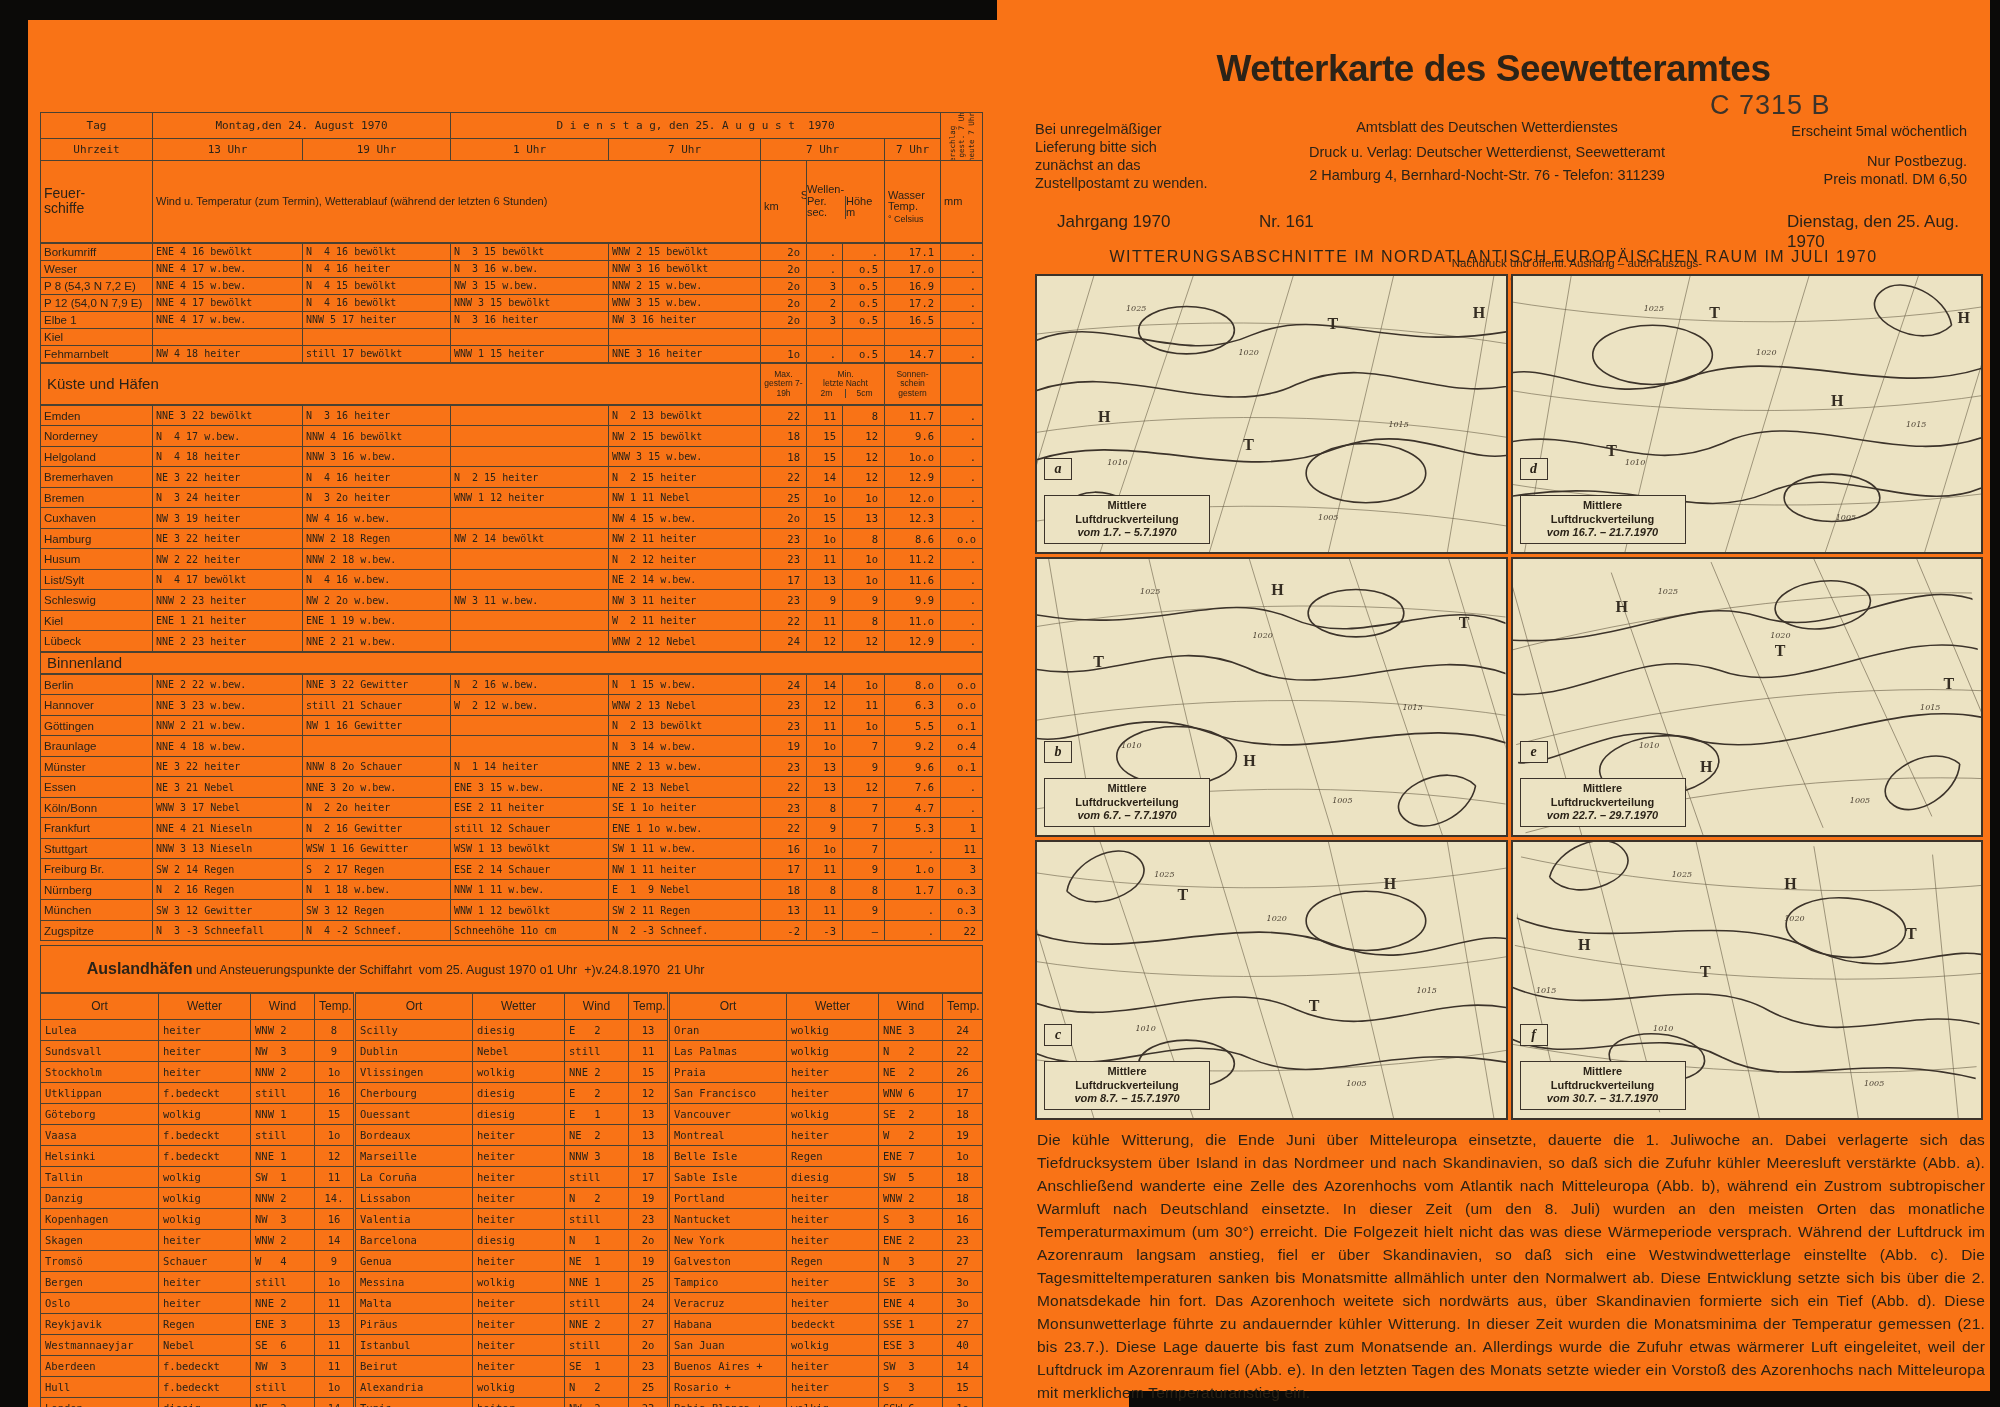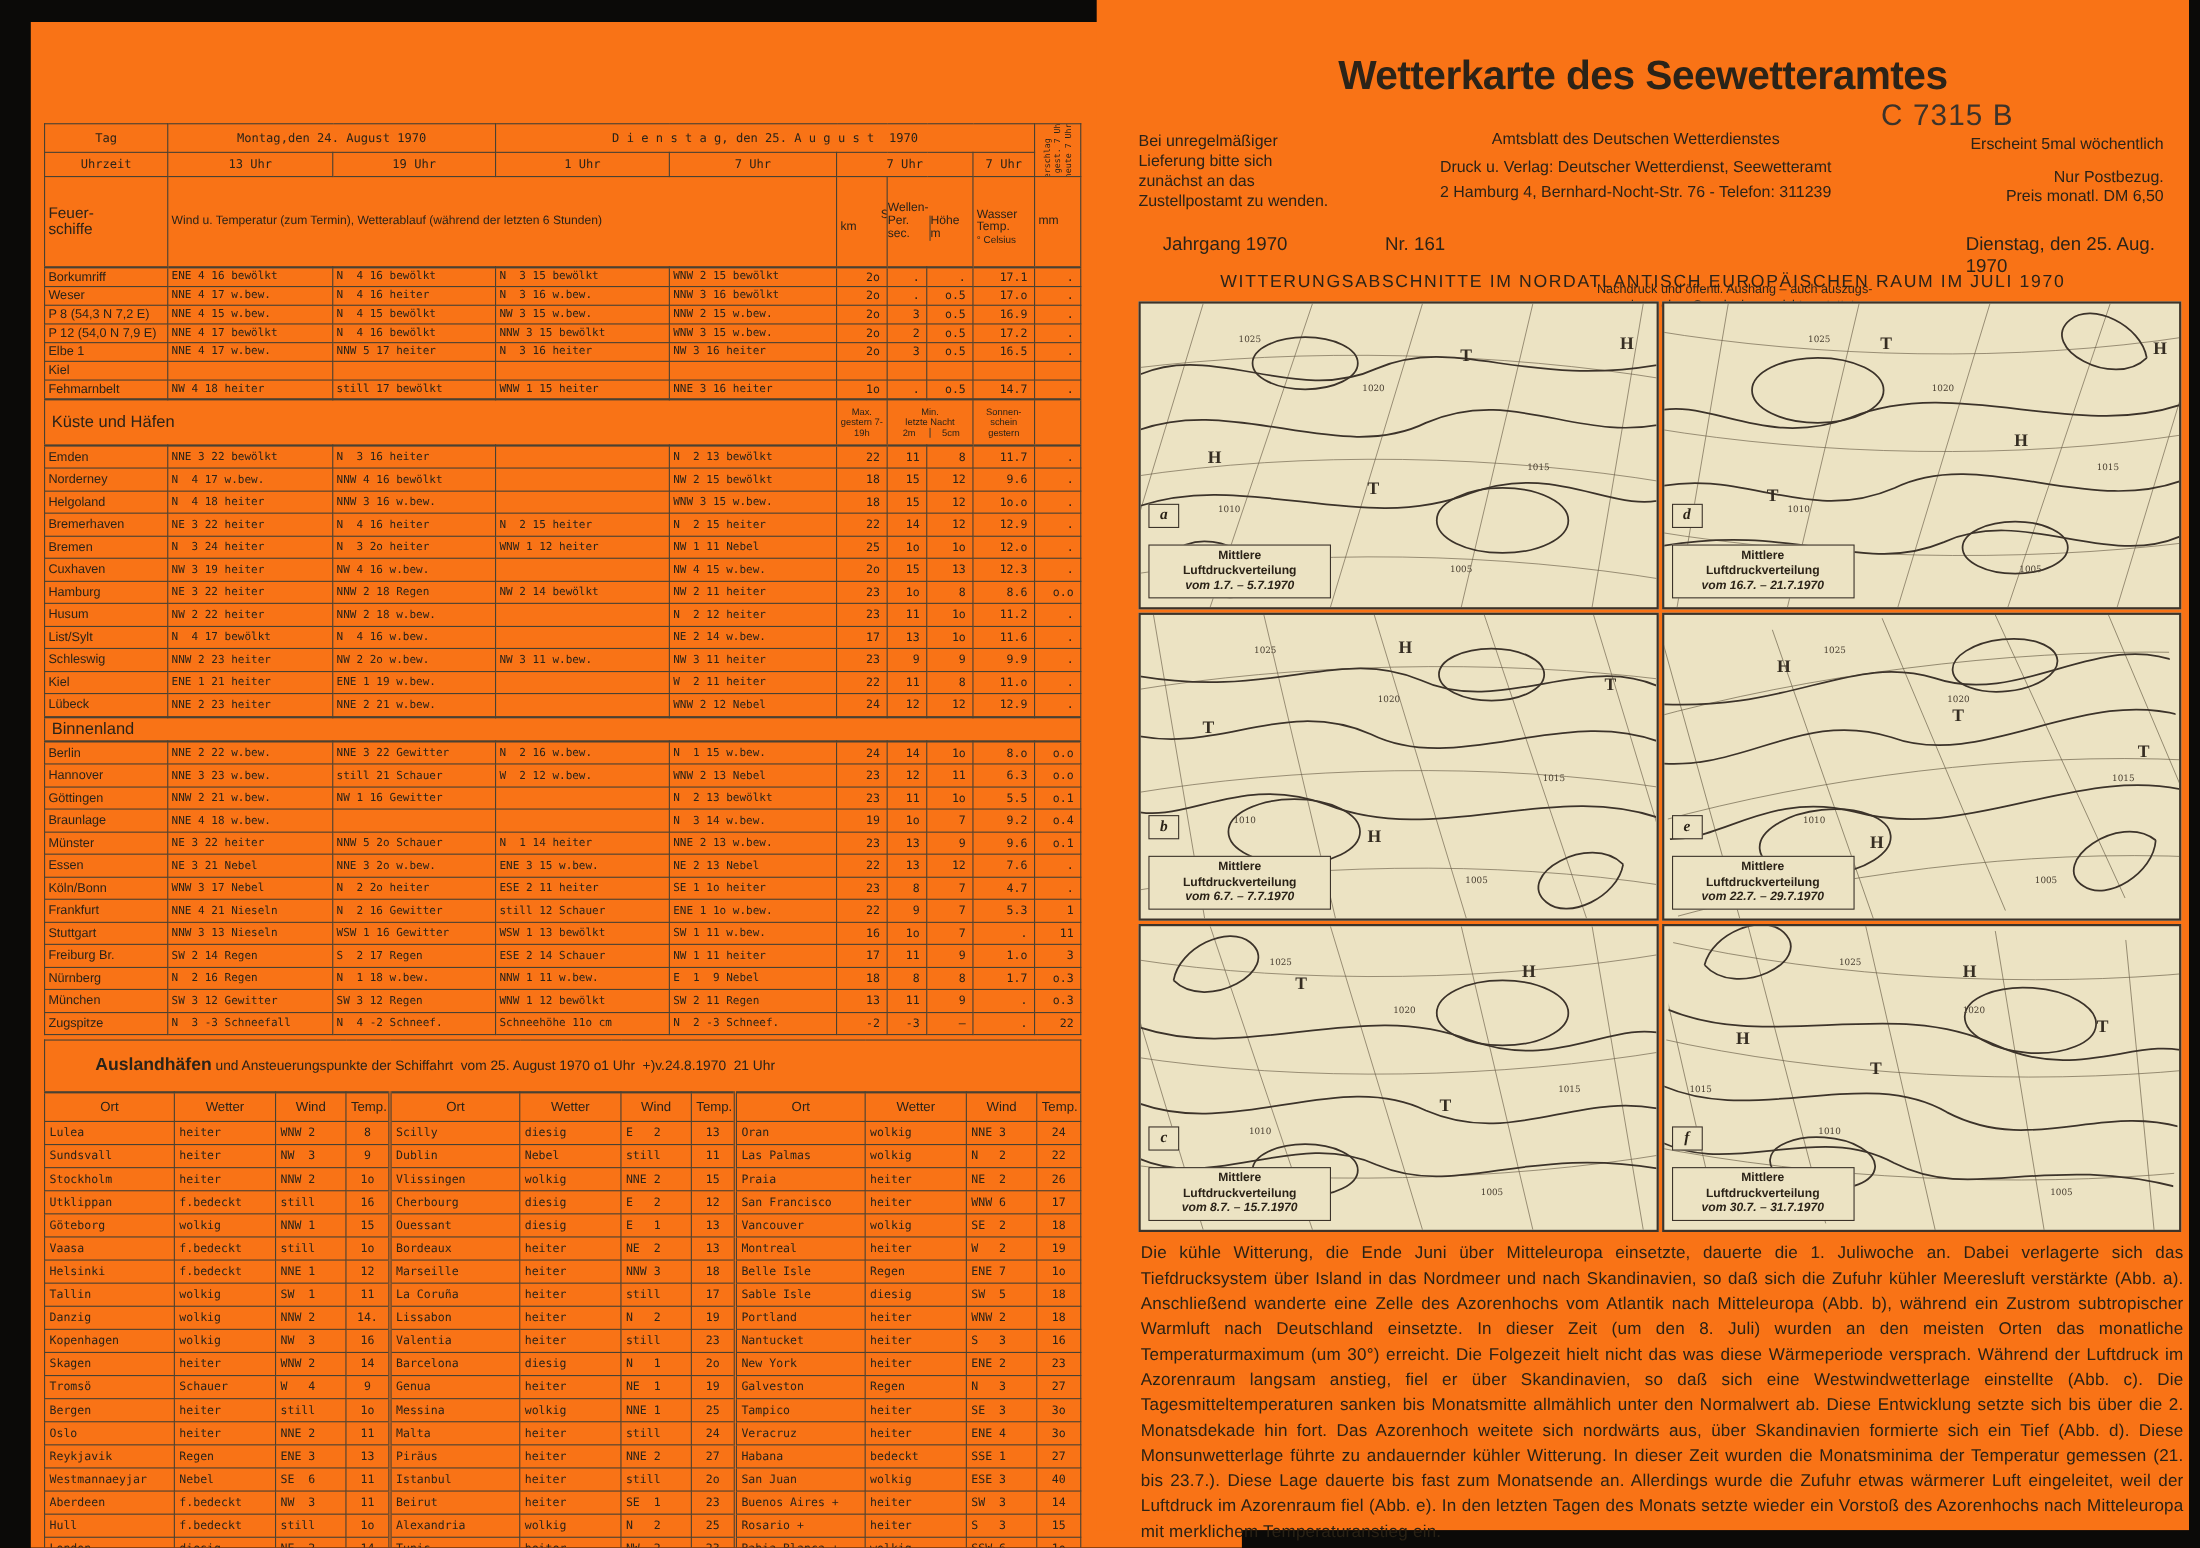--- a/index.html
+++ b/index.html
@@ -66,21 +66,21 @@
   #rp-date{position:absolute;top:212px;left:790px;font-size:17px;}
   #rp-maps-title{position:absolute;top:248px;left:0;width:100%;text-align:center;
       font-size:16px;letter-spacing:1.5px;}
   #maps-grid{position:absolute;top:274px;left:38px;width:948px;height:846px;
       display:grid;grid-template-columns:1fr 1fr;grid-auto-flow:column;
       grid-template-rows:1fr 1fr 1fr;gap:3px;}
   .map-panel{position:relative;border:2px solid #3c332a;background:#ece3c3;overflow:hidden;}
   .map-panel svg{position:absolute;inset:0;}
   .map-marker{position:absolute;font-size:16px;font-weight:bold;color:#352d22;
       font-family:"Liberation Serif",serif;}
-  .iso-label{position:absolute;font-size:8px;color:#4c4234;
+  .iso-label{position:absolute;font-size:8px;font-style:italic;color:#4c4234;
       font-family:"DejaVu Serif",serif;}
   .map-letter{position:absolute;left:7px;bottom:72px;width:26px;height:20px;border:1.5px solid #3c332a;
       background:#ece3c3;text-align:center;font-size:14px;font-style:italic;line-height:20px;
       font-family:"Liberation Serif",serif;font-weight:bold;}
   .map-caption{position:absolute;left:7px;bottom:8px;width:160px;border:1.5px solid #3c332a;
       background:#ece3c3;text-align:center;font-size:11px;font-weight:bold;line-height:1.25;
       padding:3px 2px;}
   .map-caption .c3{font-style:italic;font-weight:bold;font-size:11px;}
   #rp-body{position:absolute;top:1128px;left:40px;width:948px;font-size:15.5px;line-height:23px;
       text-align:justify;letter-spacing:0.2px;color:#2a2215;}
@@ -441,21 +441,21 @@
             <td class="obs">N  3 14 w.bew.</td>
             <td class="num">19</td>
             <td class="num">1o</td>
             <td class="num">7</td>
             <td class="num">9.2</td>
             <td class="num">o.4</td>
           </tr>
           <tr class="std-row">
             <td class="name-cell">Münster</td>
             <td class="obs">NE 3 22 heiter</td>
-            <td class="obs">NNW 5 2o Schauer</td>
+            <td class="obs">NNW 8 2o Schauer</td>
             <td class="obs">N  1 14 heiter</td>
             <td class="obs">NNE 2 13 w.bew.</td>
             <td class="num">23</td>
             <td class="num">13</td>
             <td class="num">9</td>
             <td class="num">9.6</td>
             <td class="num">o.1</td>
           </tr>
           <tr class="std-row">
             <td class="name-cell">Essen</td>

